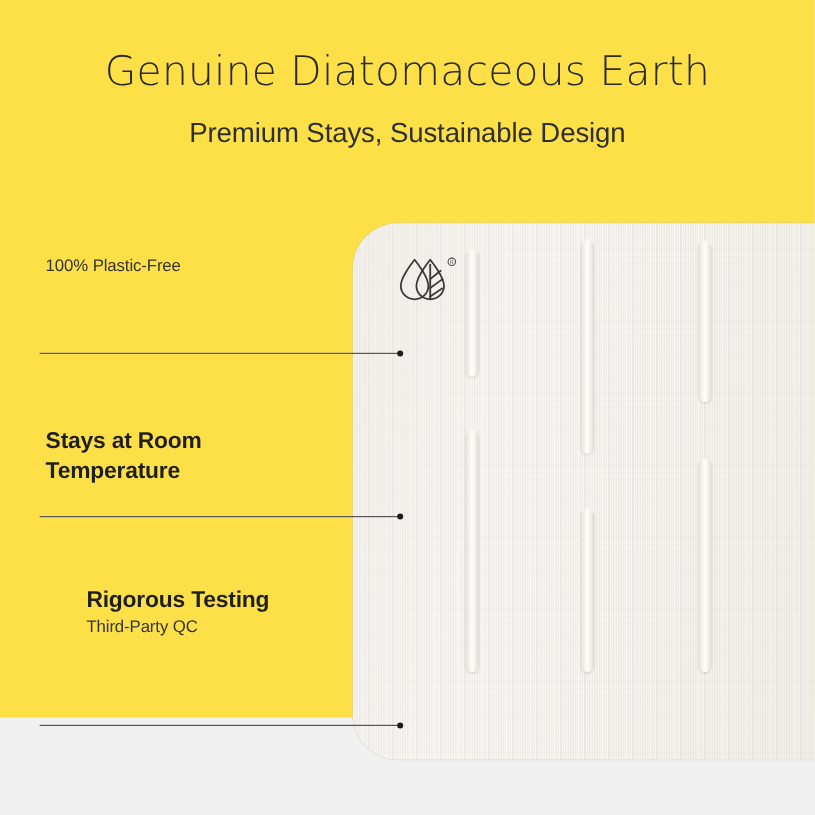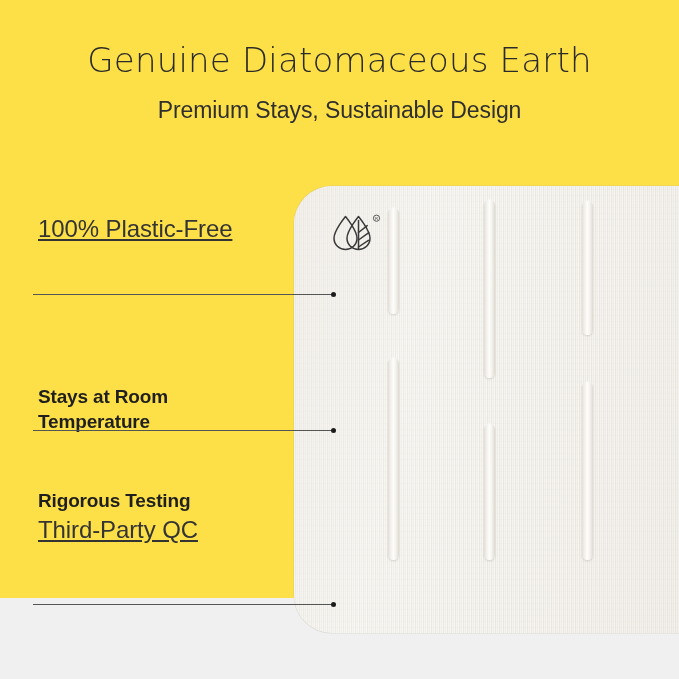--- a/index.html
+++ b/index.html
@@ -144,26 +144,25 @@
     font-family: "Liberation Sans", sans-serif;
     font-size: 19px;
     font-weight: 700;
     color: #1f1f1f;
     letter-spacing: -0.15px;
     line-height: 1.32;
   }
   .callout-sub {
     margin: 0;
     font-family: "Liberation Sans", sans-serif;
-    font-size: 24px;
+    font-size: 14px;
     font-weight: 400;
     color: #343434;
     letter-spacing: -0.1px;
     line-height: 1.42;
-    text-decoration: underline;
   }
 
   .leader {
     position: absolute;
     left: 33px;
     height: 1px;
     background: #555;
   }
   .leader-dot {
     position: absolute;
@@ -216,27 +215,27 @@
     <div class="groove" style="left: 288px; top: 196px; height: 178px;"></div>
     <div class="groove" style="left: 190px; top: 238px; height: 136px;"></div>
   </div>
 
   <div class="callout" style="top:212px;">
     <p class="callout-sub">100% Plastic-Free</p>
   </div>
   <div class="leader" style="top:294px; width:300px;"></div>
   <div class="leader-dot" style="top:292px; left:331px;"></div>
 
-  <div class="callout" style="top:355px;margin-top:29px;">
+  <div class="callout" style="top:355px;">
     <p class="callout-heading" style="white-space: pre-line;">Stays at Room
 Temperature</p>
   </div>
   <div class="leader" style="top:430px; width:300px;"></div>
   <div class="leader-dot" style="top:428px; left:331px;"></div>
 
-  <div class="callout" style="top:488px;">
+  <div class="callout" style="top:488px;margin-left:34px;">
     <p class="callout-heading">Rigorous Testing</p>
     <p class="callout-sub">Third-Party QC</p>
   </div>
   <div class="leader" style="top:604px; width:300px;"></div>
   <div class="leader-dot" style="top:602px; left:331px;"></div>
 
 </div>
 
 </body></html>

